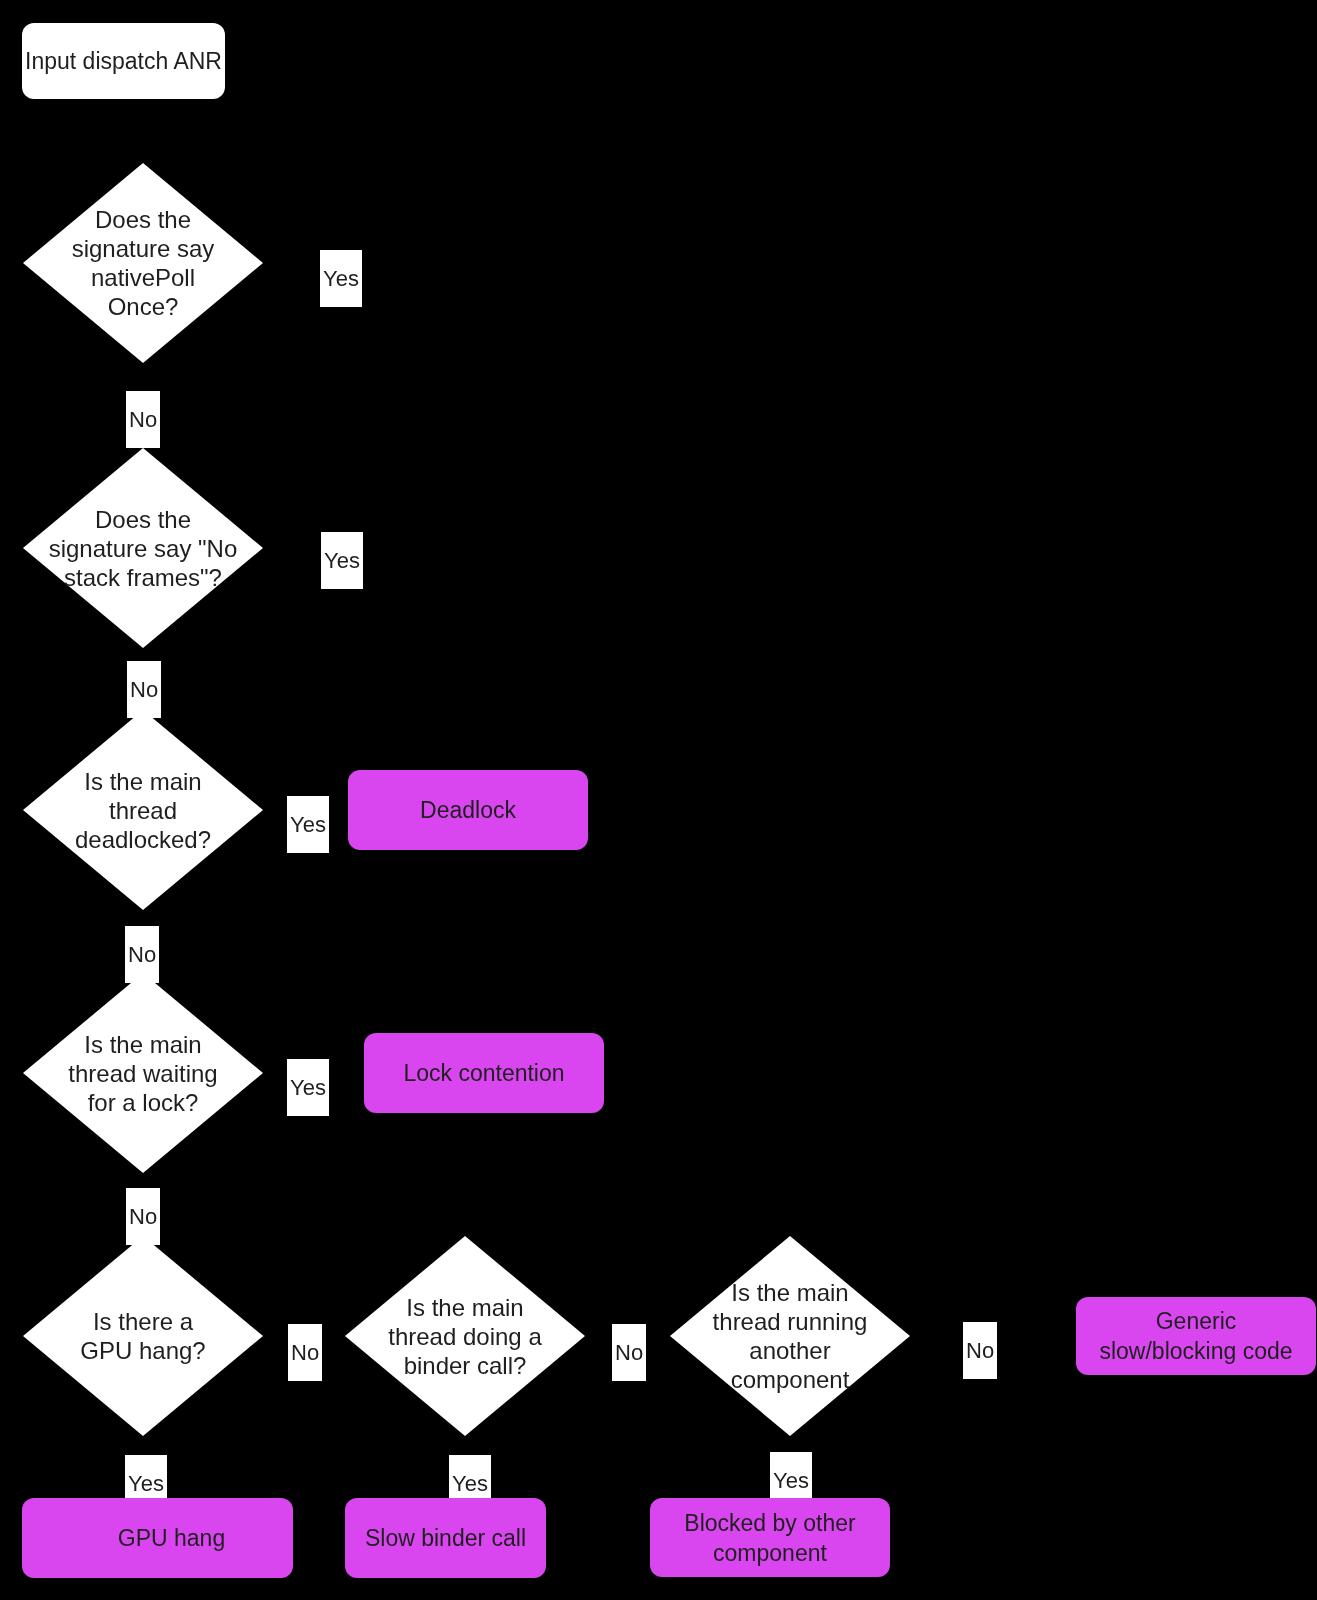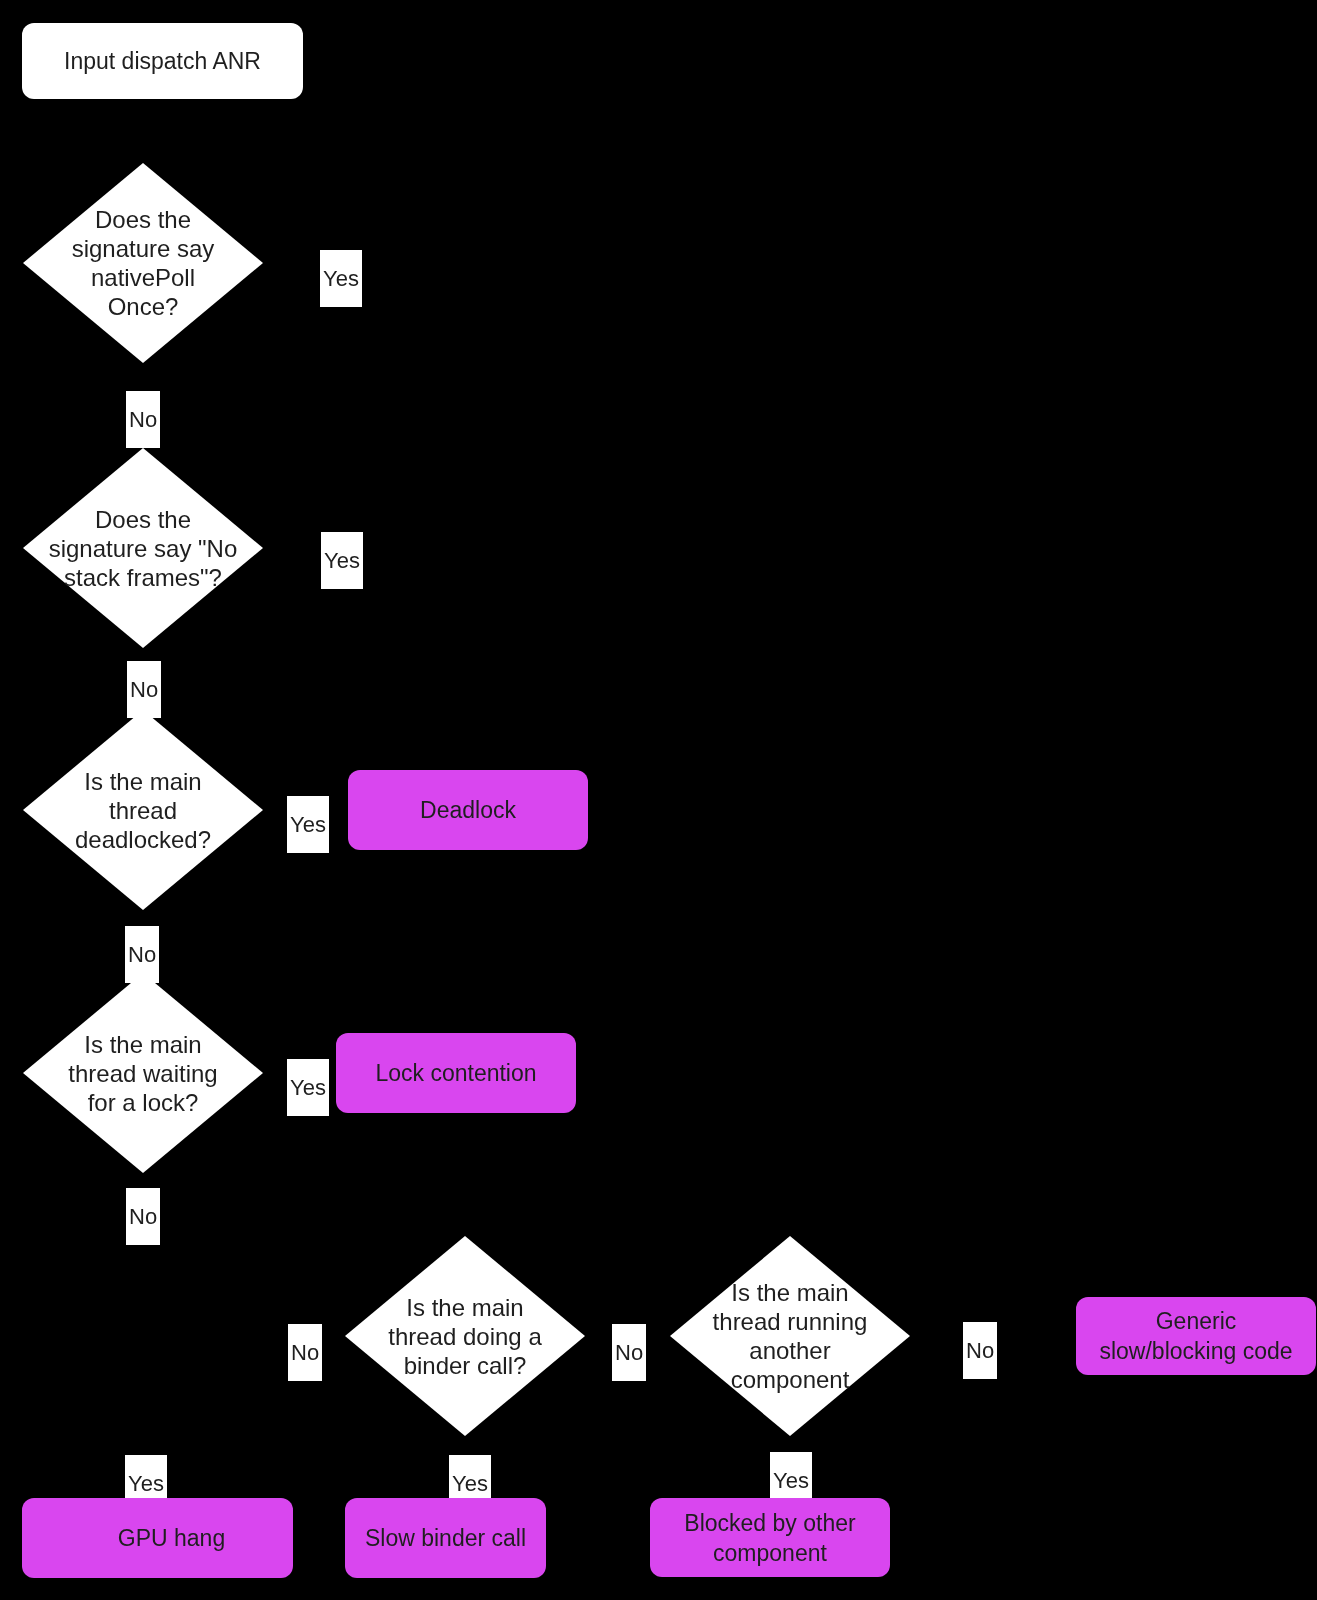--- a/index.html
+++ b/index.html
@@ -51,21 +51,21 @@
     line-height: 27px;
     padding: 15px 3px;
     white-space: nowrap;
   }
 </style>
 </head>
 <body>
 
 <div class="canvas">
 
-  <div class="box white" style="left:22px; top:23px; width:281px; height:76px;">Input dispatch ANR</div>
+  <div class="box white" style="left:22px; top:23px; width:203px; height:76px;">Input dispatch ANR</div>
 
   <div class="diamond" style="left:23px; top:163px;">
     <div class="diamond-bg"></div>
     <div class="diamond-q">Does the
 signature say
 nativePoll
 Once?</div>
   </div>
   <div class="chip" style="left:320px; top:250px;">Yes</div>
   <div class="chip" style="left:126px; top:391px;">No</div>
@@ -90,23 +90,28 @@
   <div class="box good" style="left:348px; top:770px; width:240px; height:80px;">Deadlock</div>
   <div class="chip" style="left:125px; top:926px;">No</div>
 
   <div class="diamond" style="left:23px; top:973px;">
     <div class="diamond-bg"></div>
     <div class="diamond-q">Is the main
 thread waiting
 for a lock?</div>
   </div>
   <div class="chip" style="left:287px; top:1059px;">Yes</div>
-  <div class="box good" style="left:336px; top:1033px; width:240px; height:80px;">Lock contention</div>
+  <div class="box good" style="left:364px; top:1033px; width:240px; height:80px;">Lock contention</div>
   <div class="chip" style="left:126px; top:1188px;">No</div>
 
+  <div class="diamond" style="left:23px; top:1236px;">
+    <div class="diamond-bg"></div>
+    <div class="diamond-q">Is there a
+GPU hang?</div>
+  </div>
   <div class="chip" style="left:288px; top:1324px;">No</div>
   <div class="chip" style="left:125px; top:1455px;">Yes</div>
   <div class="box good" style="left:22px; top:1498px; width:243px; height:80px;padding-left:28px;">GPU hang</div>
 
   <div class="diamond" style="left:345px; top:1236px;">
     <div class="diamond-bg"></div>
     <div class="diamond-q">Is the main
 thread doing a
 binder call?</div>
   </div>

